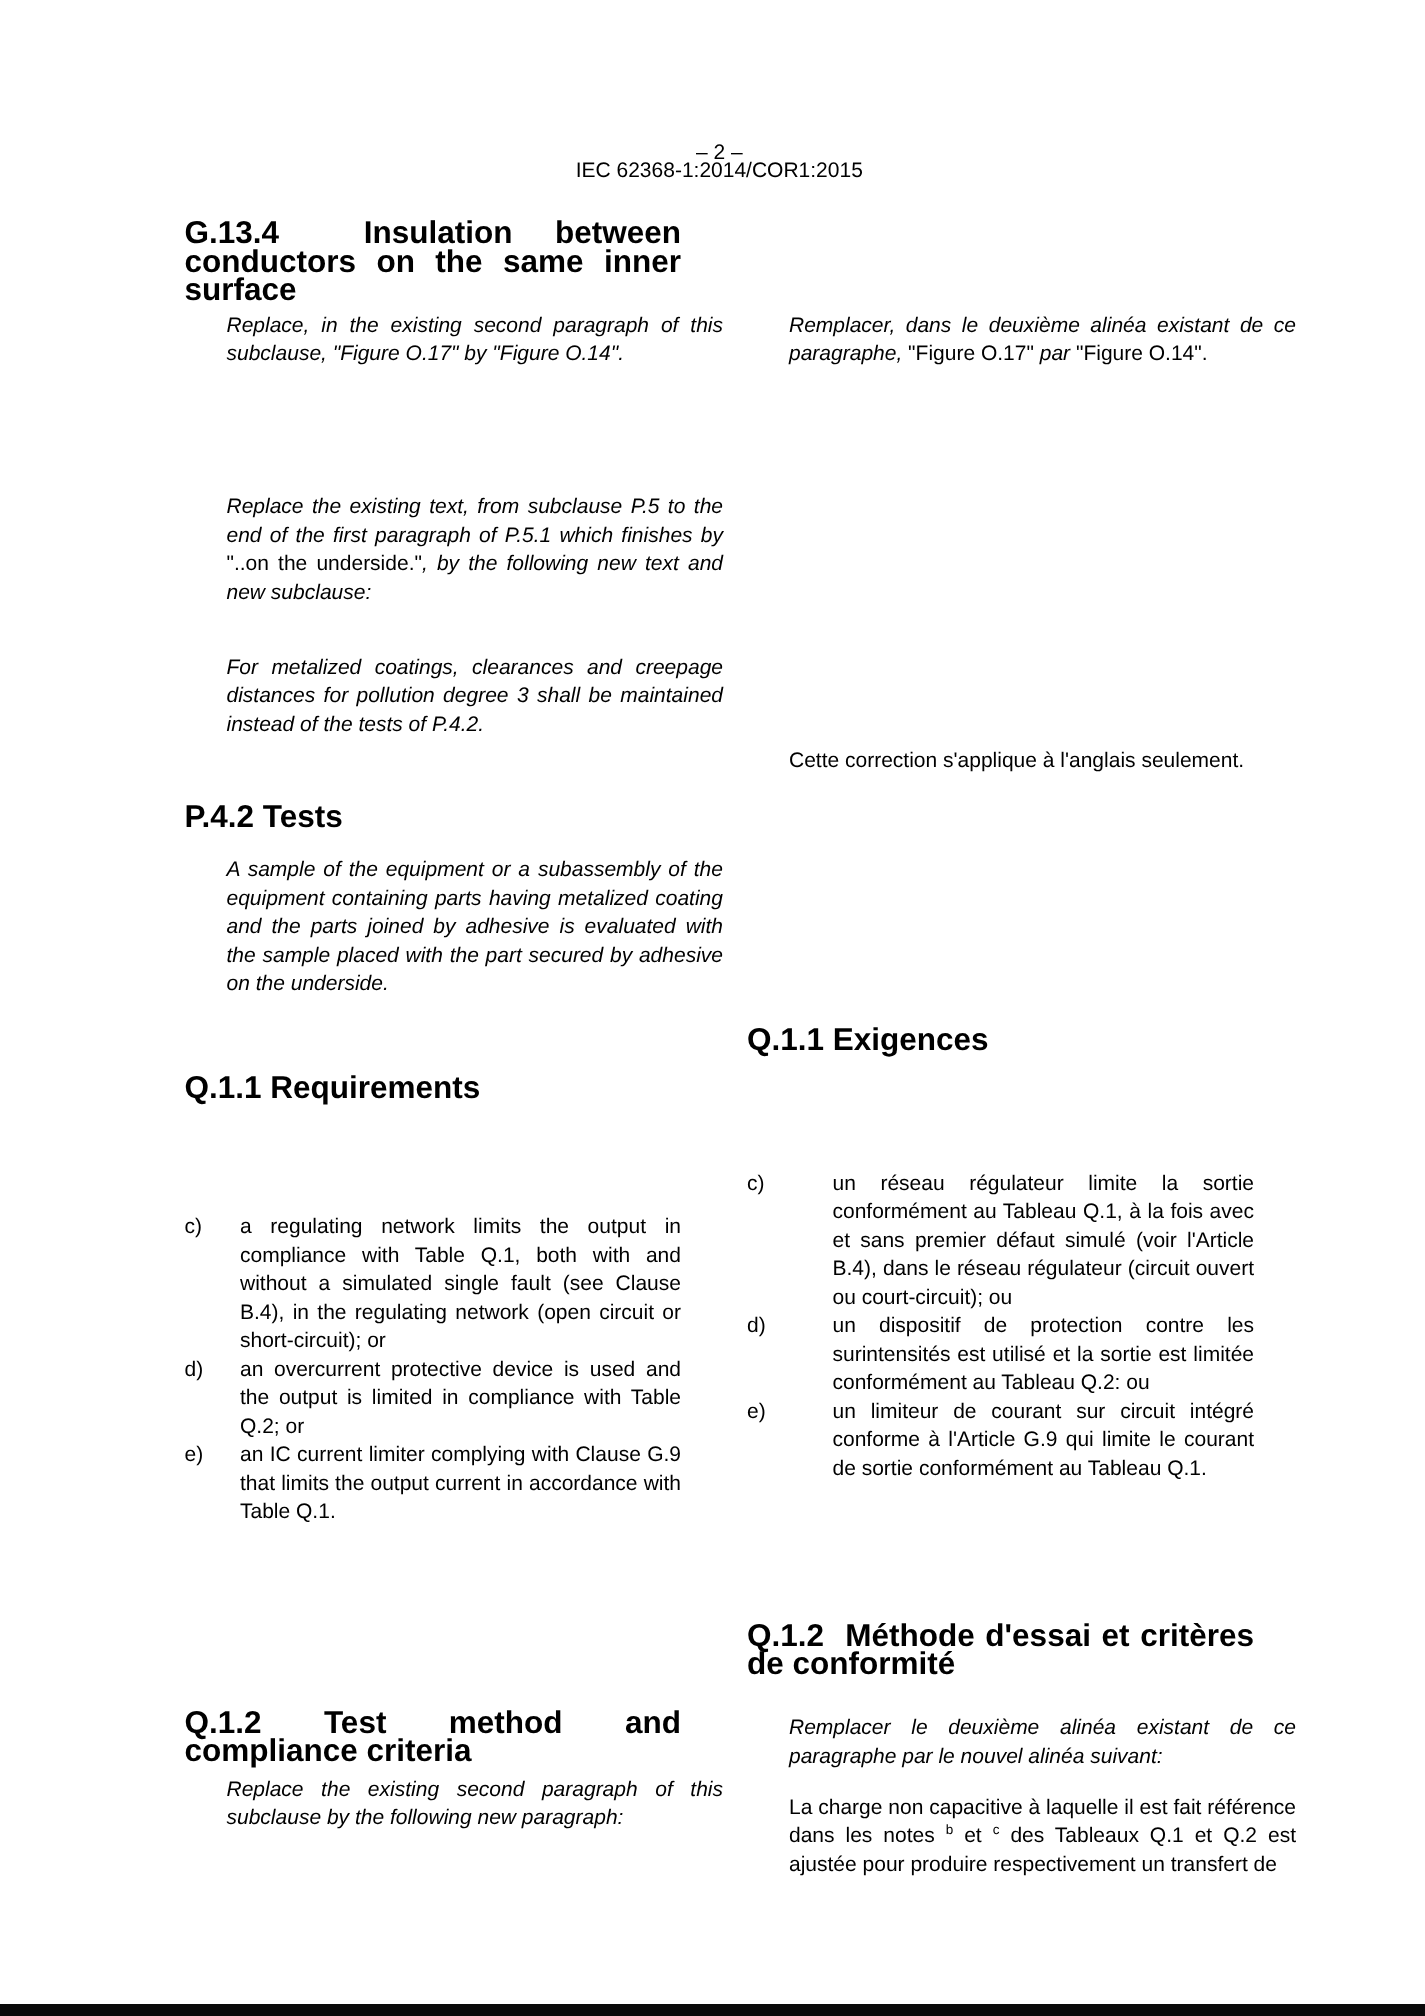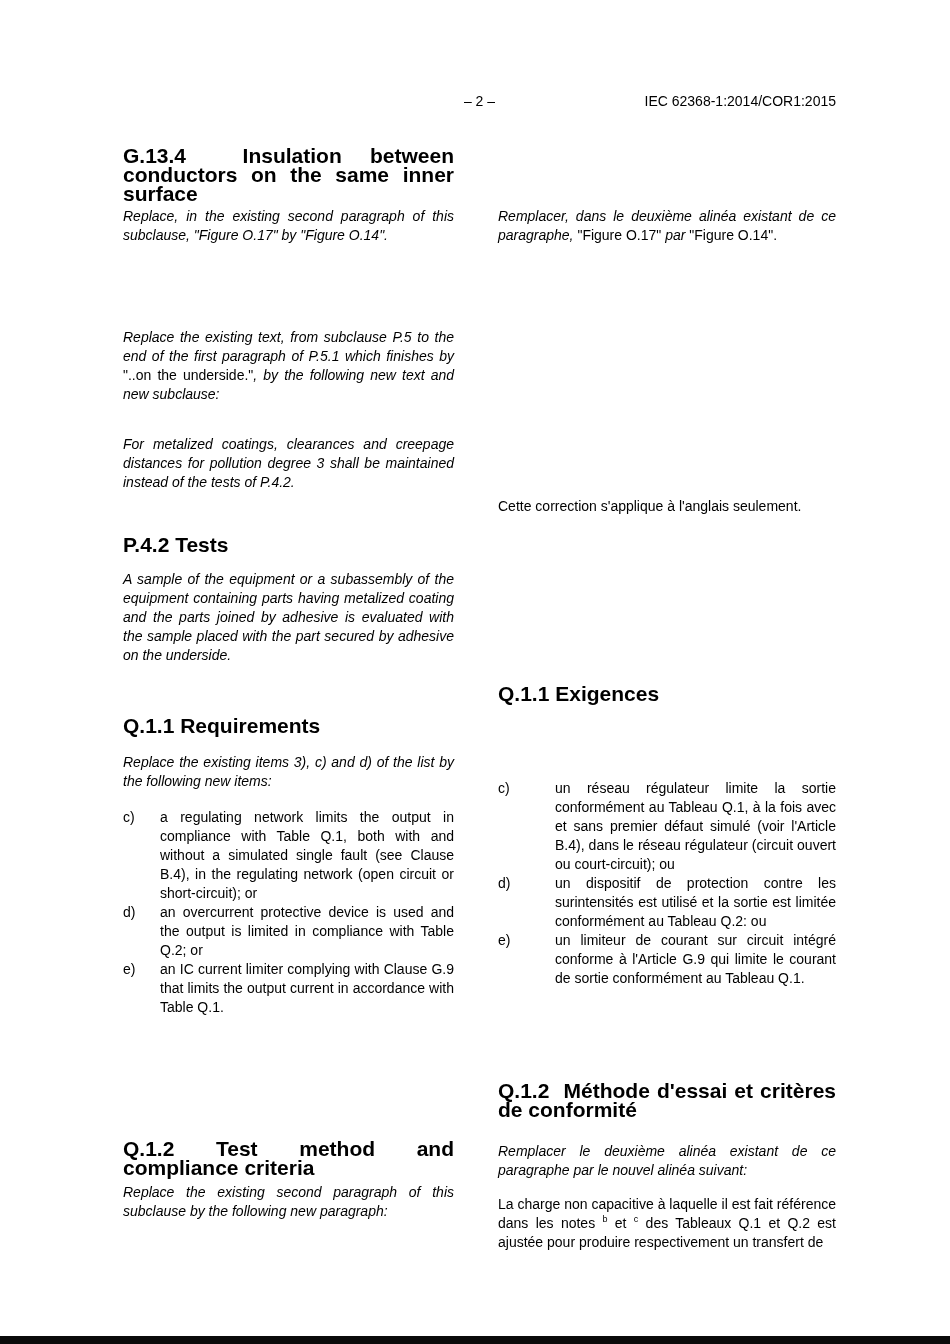--- a/index.html
+++ b/index.html
@@ -12,31 +12,31 @@
     font-family: "Liberation Sans", "DejaVu Sans", sans-serif;
     font-size: 14px;
     line-height: 19px;
     color: #000000;
   }
   .abs { position: absolute; margin: 0; padding: 0; }
   .lcol { left: 123px; width: 331px; }
   .rcol { left: 498px; width: 338px; }
   .hdr  { left: 123px; width: 713px; }
   .heading { font-weight: bold; text-align: justify; }
-  .para { text-align: justify; }
+  .para { text-align: justify; margin-left: 28px; }
   .em { font-style: italic; }
   .bold { font-weight: normal; }
   .roman { font-style: normal; }
   .list-item { position: relative; text-align: justify; }
   .list-item > .label { position: absolute; left: 0; top: 0; }
   .lcol .list-item { padding-left: 37px; }
   .rcol .list-item { padding-left: 57px; }
   .sup { font-size: 9px; vertical-align: super; line-height: 0; }
   .center { text-align: center; }
-  .right { text-align: right; }
+  .right { text-align: center; margin-top: 12px; }
   .edge-bar { position: absolute; left: 0; top: 1336px; width: 950px; height: 8px; background: #0a0a0a; }
 </style>
 </head>
 <body>
 
 <div class="page">
 
   <div class="abs hdr center" style="top:92px">– 2 –</div>
   <div class="abs hdr right" style="top:92px">IEC 62368-1:2014/COR1:2015</div>
 
@@ -47,21 +47,20 @@
   <p class="abs lcol para em" style="top:328px"><span>Replace the existing text, from subclause P.5 to the end of the first paragraph of P.5.1 which finishes by </span><span class="roman">"..on the underside."</span><span>, by the following new text and new subclause:</span></p>
 
   <p class="abs lcol para em" style="top:435px"><span>For metalized coatings, </span><span class="bold">clearances</span><span> and </span><span class="bold">creepage distances</span><span> for </span><span class="bold">pollution degree</span><span> 3 shall be maintained instead of the tests of P.4.2.</span></p>
 
   <h2 class="abs lcol heading" style="top:535px">P.4.2&nbsp;Tests</h2>
 
   <p class="abs lcol para em" style="top:570px">A sample of the equipment or a subassembly of the equipment containing parts having metalized coating and the parts joined by adhesive is evaluated with the sample placed with the part secured by adhesive on the underside.</p>
 
   <h2 class="abs lcol heading" style="top:716px">Q.1.1&nbsp;Requirements</h2>
 
-  <p class="abs lcol para em" style="top:753px">Replace the existing items 3), c) and d) of the list by the following new items:</p>
 
   <div class="abs lcol" style="top:808px">
     <div class="list-item">
       <span class="label">c)</span><span>a regulating network limits the output in compliance with Table Q.1, both with and without a simulated single fault (see Clause B.4), in the regulating network (open circuit or short-circuit); or</span>
     </div>
     <div class="list-item">
       <span class="label">d)</span><span>an overcurrent protective device is used and the output is limited in compliance with Table Q.2; or</span>
     </div>
     <div class="list-item">
       <span class="label">e)</span><span>an IC current limiter complying with Clause G.9 that limits the output current in accordance with Table Q.1.</span>

